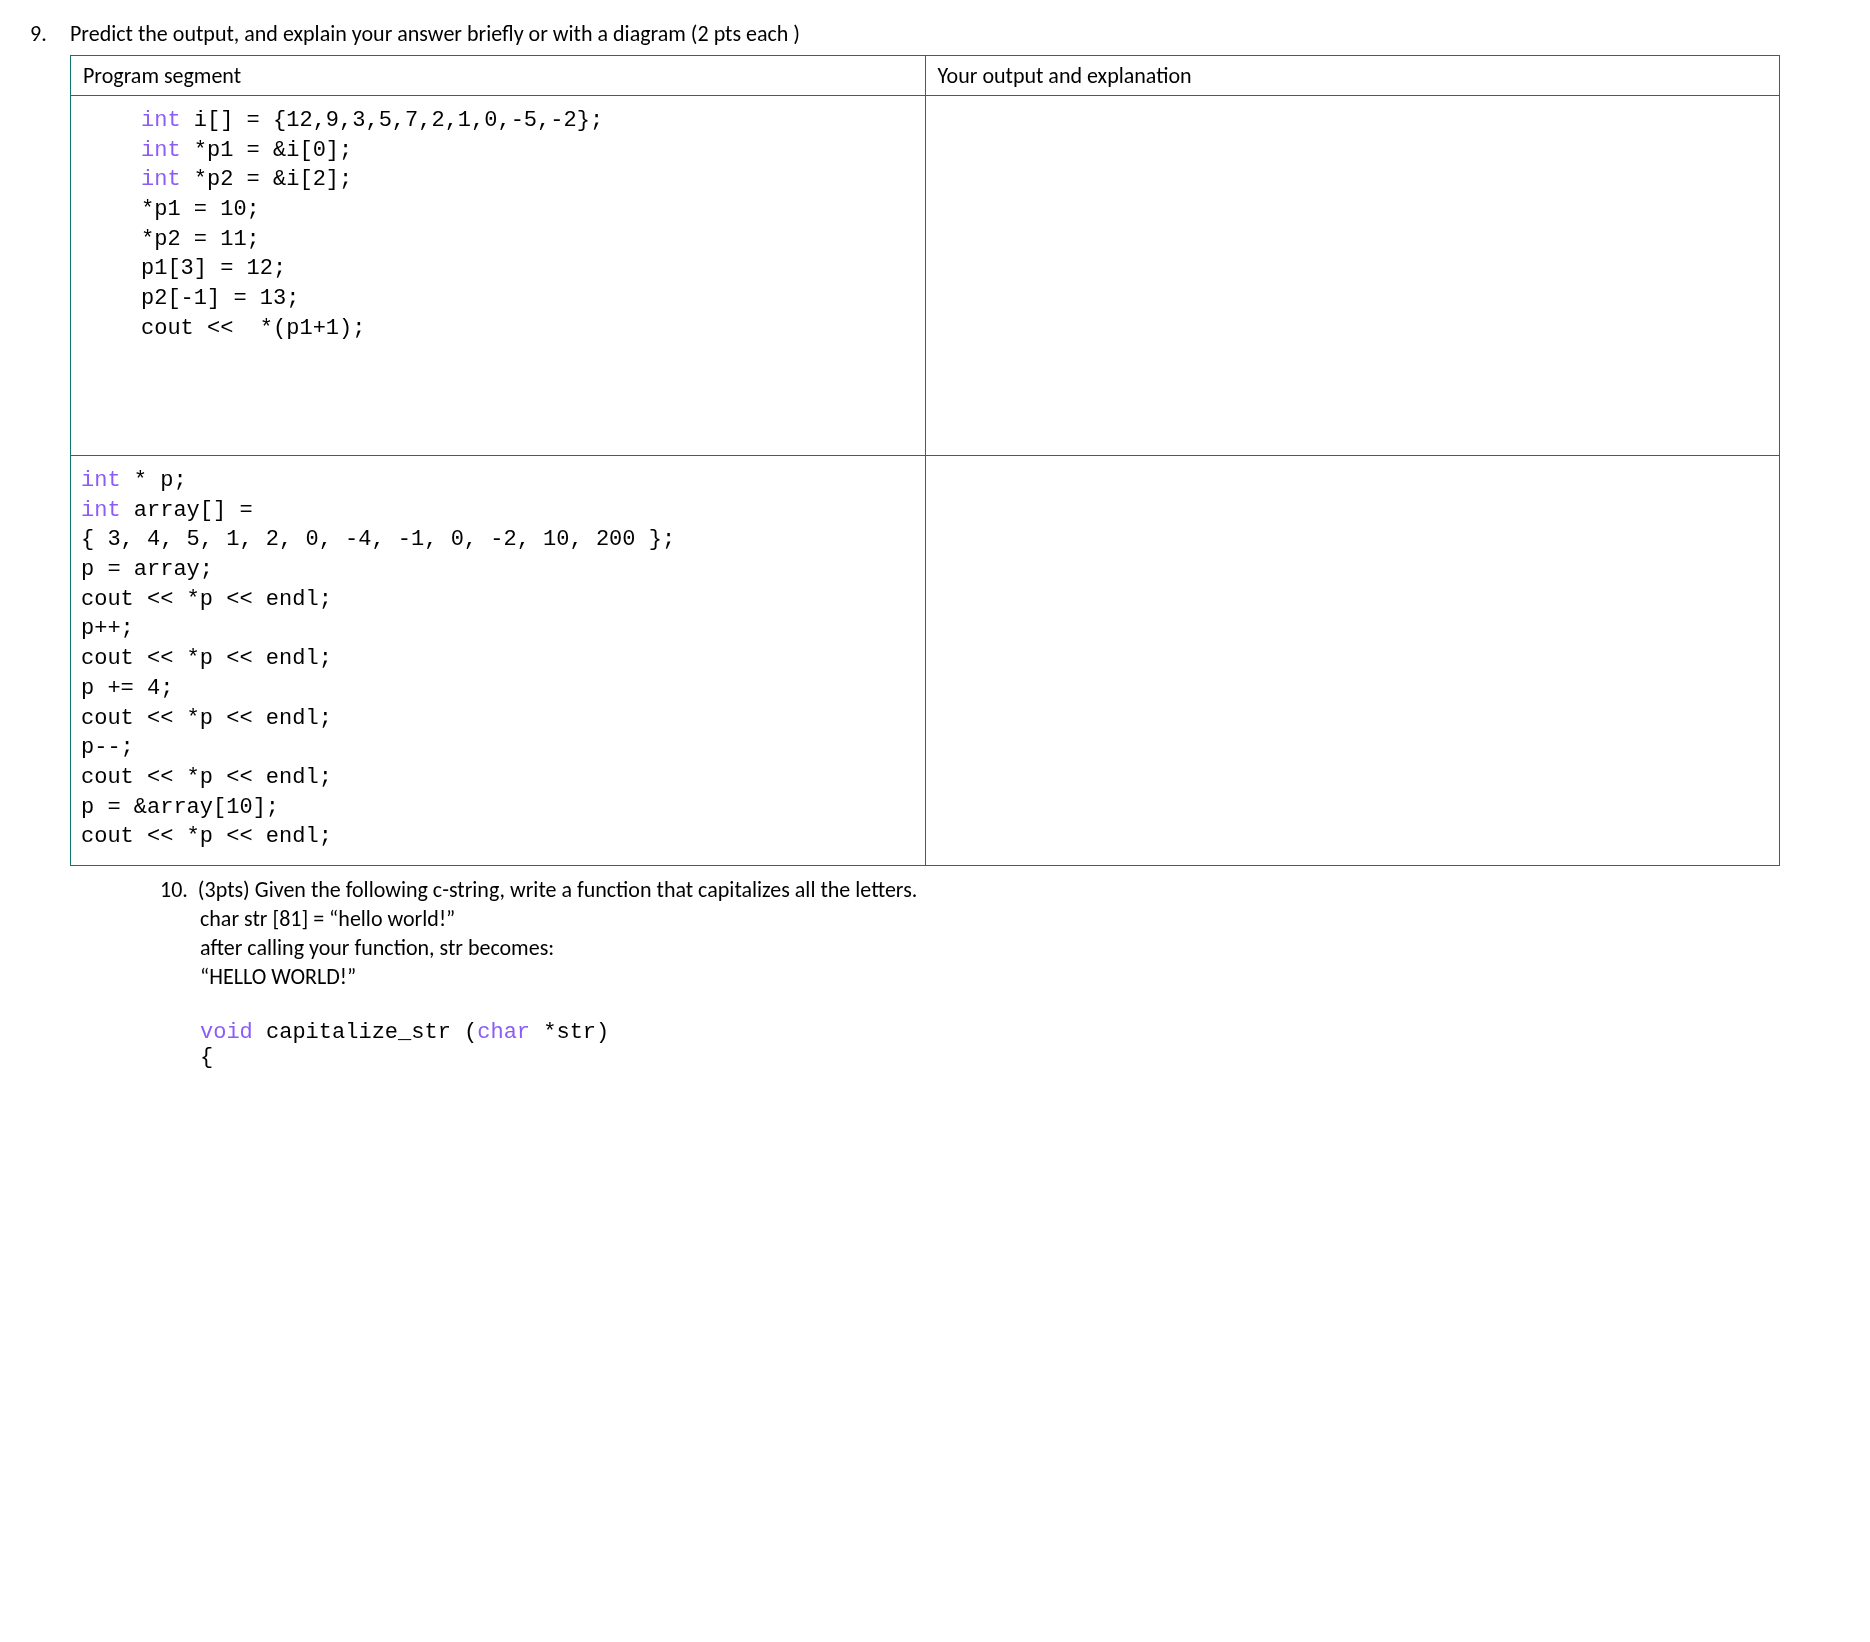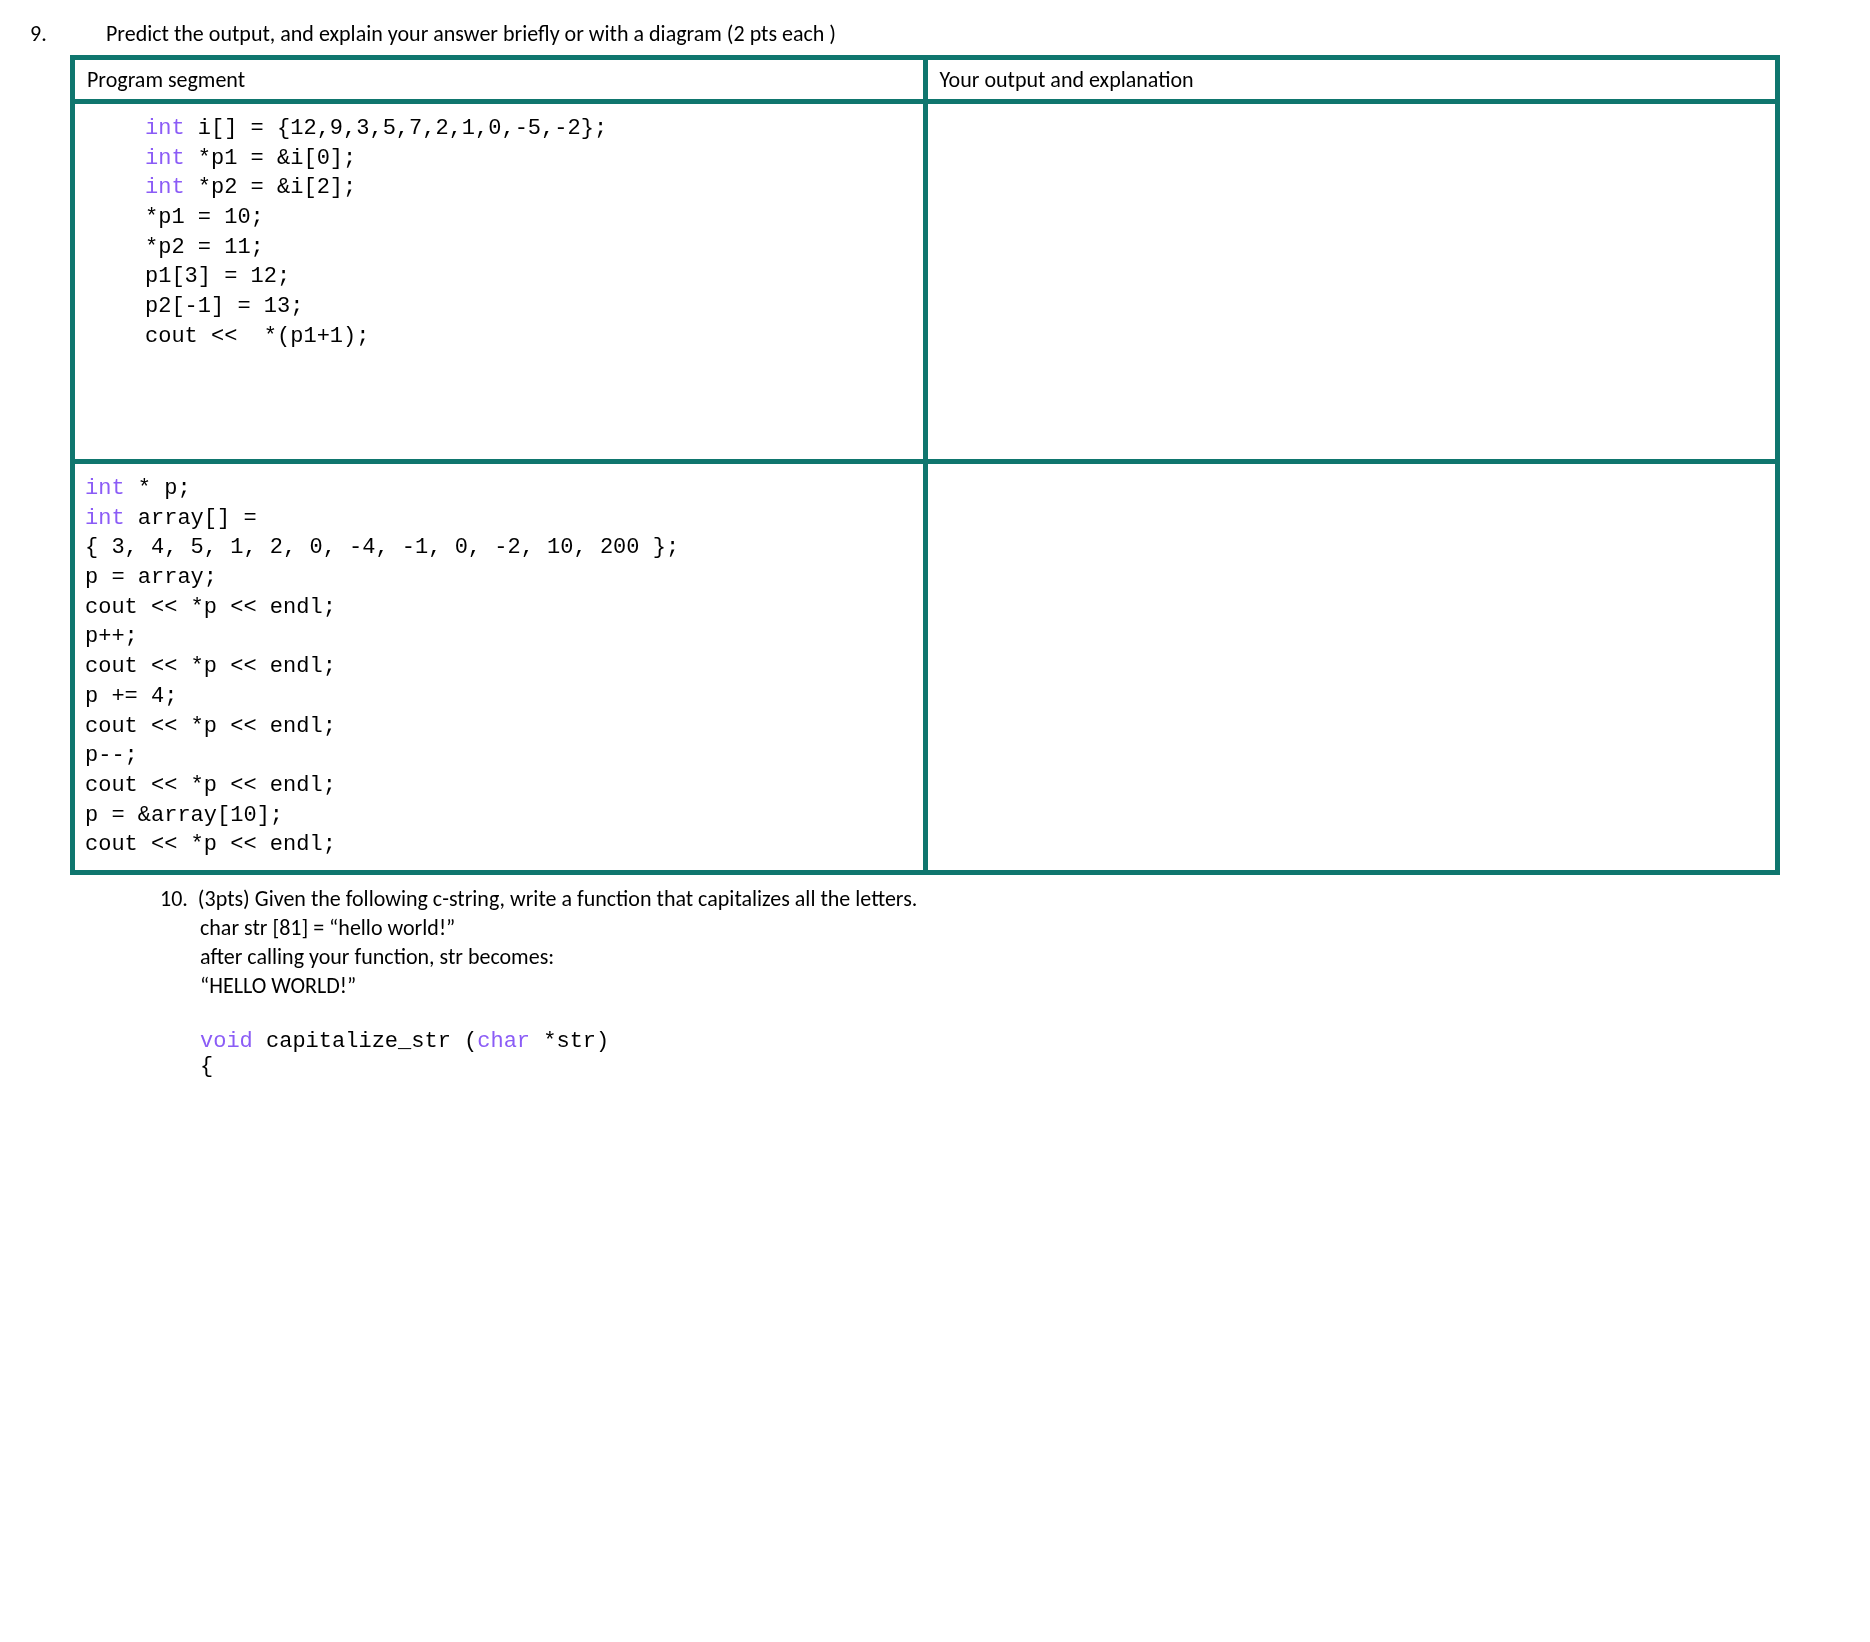--- a/index.html
+++ b/index.html
@@ -15,32 +15,31 @@
       display: flex;
       align-items: baseline;
       gap: 10px;
       margin-bottom: 8px;
     }
     .question-number {
       min-width: 30px;
     }
     .question-text {
       flex: 1;
-      margin-left: 36px;
     }
     .table-wrap {
       margin-left: 40px;
       margin-right: 60px;
     }
     table {
       border-collapse: collapse;
       width: 100%;
     }
     td {
-      border: 5px solid #0f766e;
+      border: 1px solid #0f766e;
       vertical-align: top;
       padding: 6px 10px;
     }
     .header-row td {
       font-weight: normal;
       padding: 6px 12px;
     }
     .col-left { width: 50%; }
     .col-right { width: 50%; }
     .code-block {

